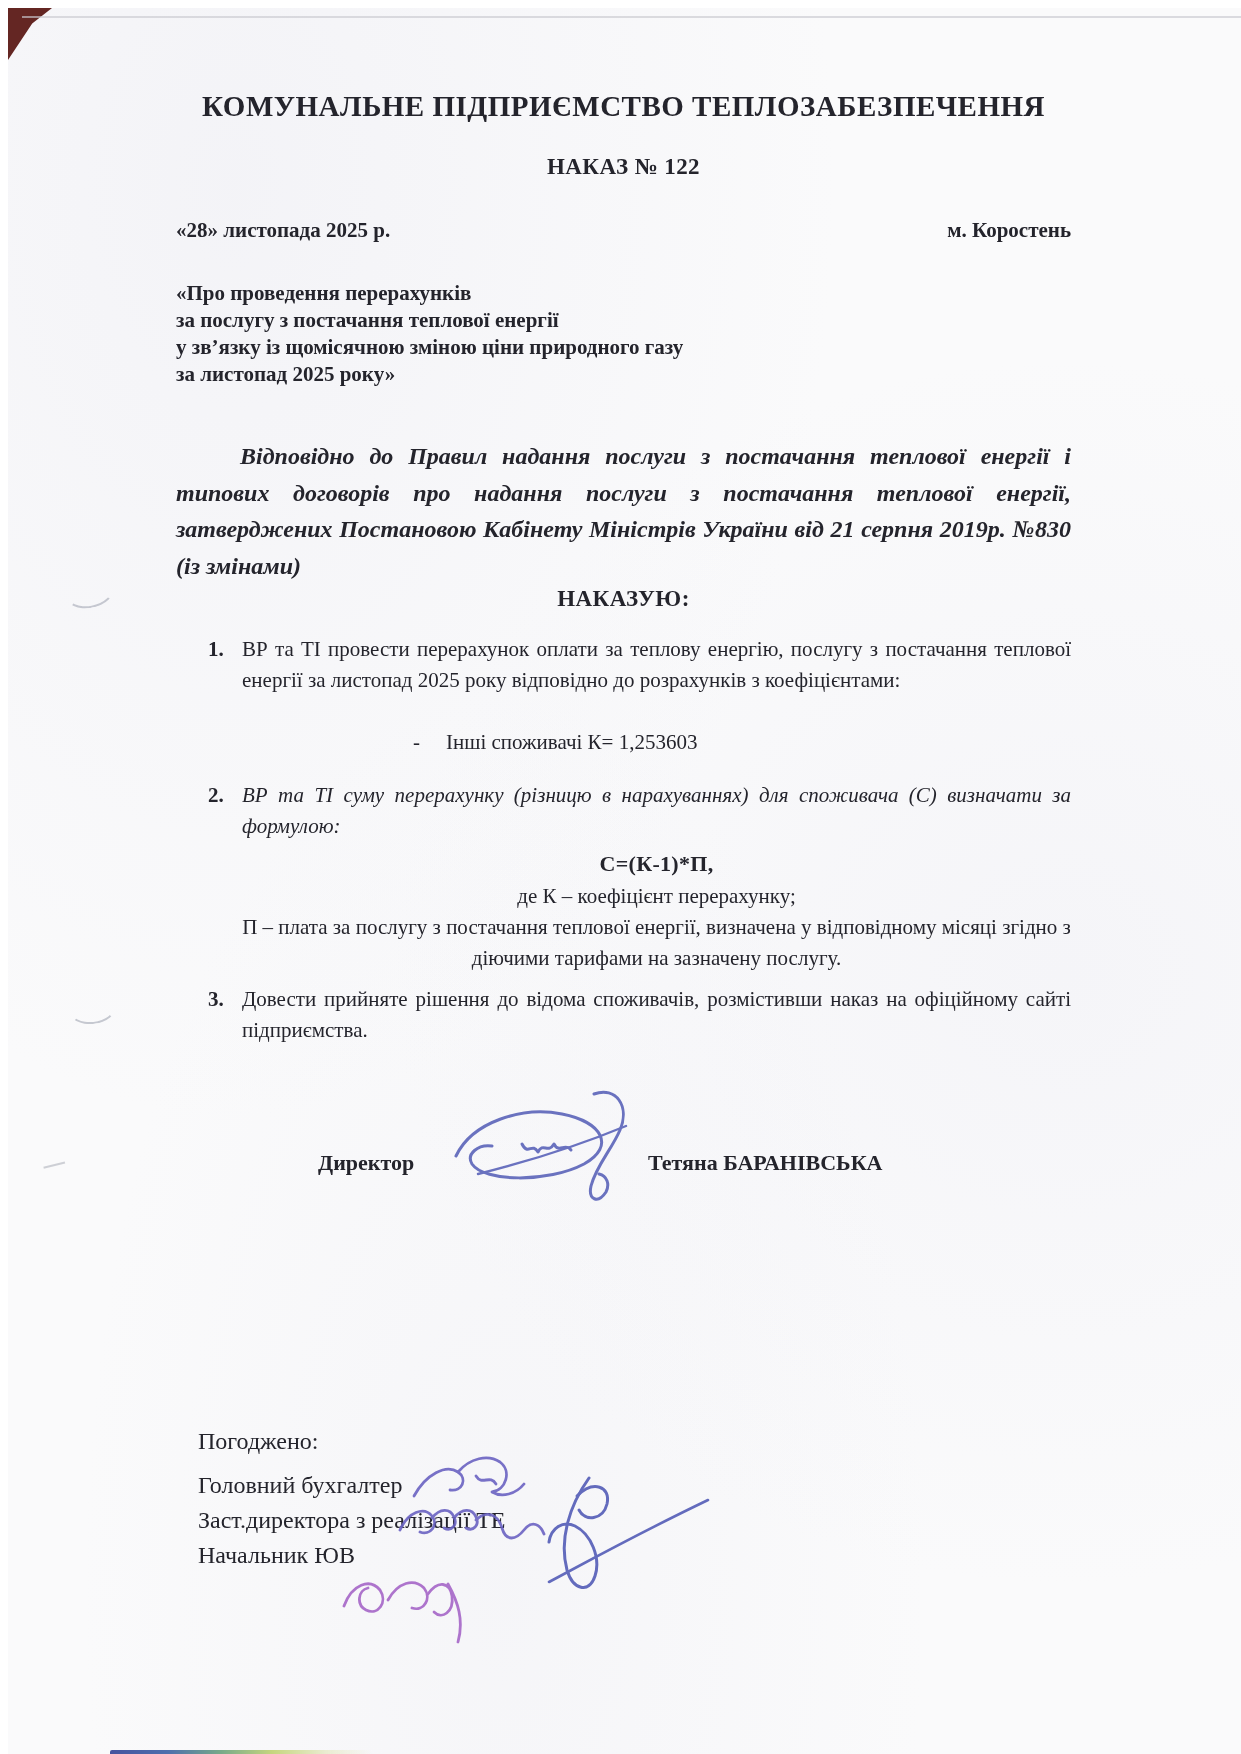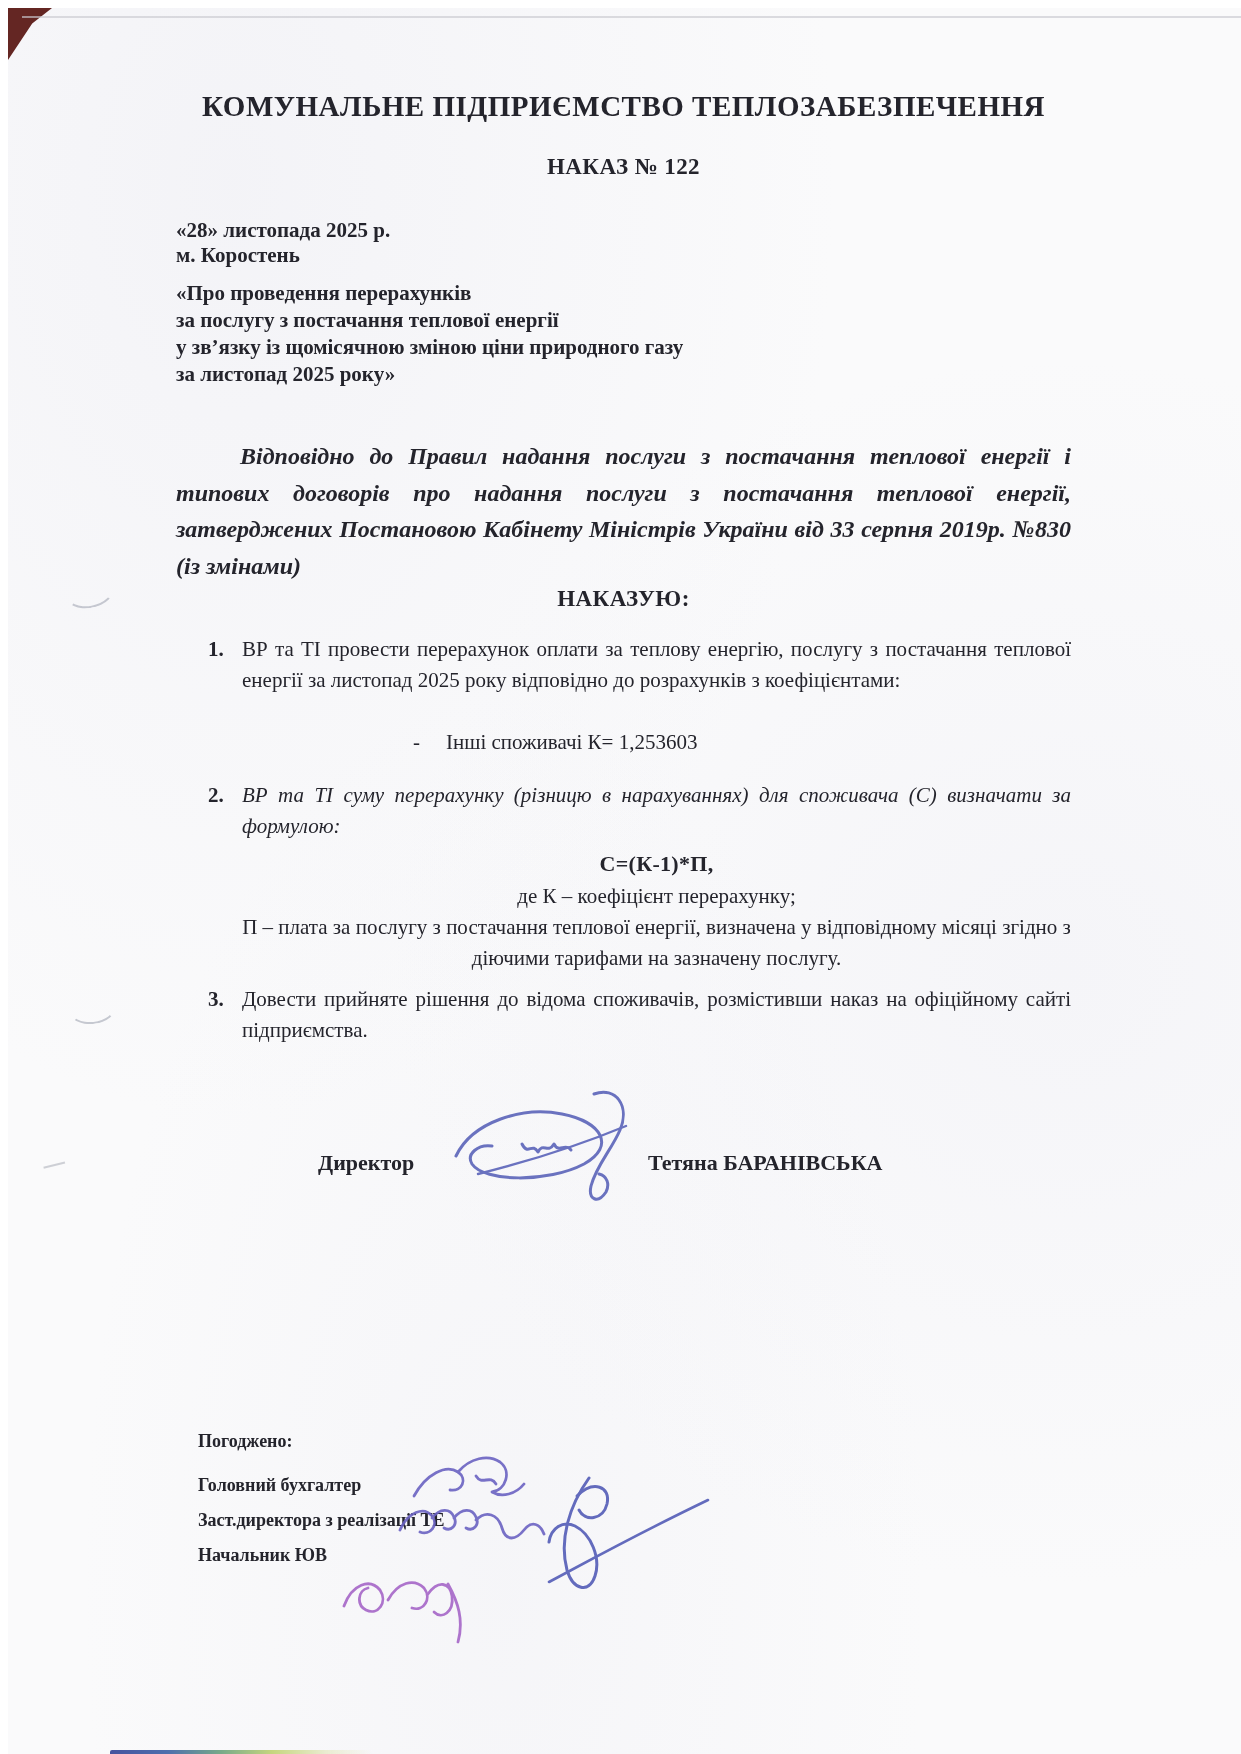--- a/index.html
+++ b/index.html
@@ -14,21 +14,21 @@
       radial-gradient(ellipse at 18% 10%, rgba(228,228,238,.30), transparent 42%),
       radial-gradient(ellipse at 85% 55%, rgba(230,230,240,.25), transparent 45%),
       radial-gradient(ellipse at 40% 90%, rgba(232,232,240,.25), transparent 40%),
       #fafafb;
   }
   .abs{position:absolute;left:168px;right:178px;}
   
   .org-name{font-size:29px;font-weight:bold;text-align:center;letter-spacing:.5px;}
   .order-no{font-size:23px;font-weight:bold;text-align:center;letter-spacing:.4px;}
   
-  .date-row{display:flex;justify-content:space-between;font-size:21px;font-weight:bold;flex-direction:column;}
+  .date-row{display:flex;justify-content:space-between;font-size:21px;font-weight:bold;}
   
   .subject div{font-size:21px;font-weight:bold;line-height:27px;}
   
   .preamble{
     font-size:24px;font-weight:bold;font-style:italic;
     line-height:36.5px;text-align:justify;text-indent:64px;
   }
   .resolution{font-size:23px;font-weight:bold;text-align:center;letter-spacing:.4px;}
   
   .item{position:absolute;left:200px;right:178px;display:flex;font-size:21px;line-height:31px;}
@@ -39,21 +39,21 @@
   .bullet-dash{display:inline-block;margin-right:26px;}
   .formula{text-align:center;font-size:22px;font-weight:bold;margin:6px 0 2px 0;letter-spacing:.3px;}
   .defline{text-align:center;}
   
   .signoff{position:absolute;left:168px;right:178px;height:40px;font-size:22px;font-weight:bold;}
   .signoff .title{position:absolute;left:142px;top:0;}
   .signoff .name{position:absolute;left:472px;top:0;}
   .sig{position:absolute;pointer-events:none;}
   .sig path{fill:none;stroke-linecap:round;stroke-linejoin:round;}
   
-  .approval{position:absolute;left:190px;top:1416px;font-size:18px;line-height:35px;font-weight:bold;}
+  .approval{position:absolute;left:190px;top:1416px;font-size:24px;line-height:35px;}
   .approval .heading{margin-bottom:9px;}
   
   .corner-mark{
     position:absolute;left:0;top:0;width:44px;height:52px;
     background:#571310;
     clip-path:polygon(0 0,100% 0,55% 30%,0 100%);
     opacity:.92;
   }
   .top-edge-line{position:absolute;left:14px;right:0;top:8px;height:2px;background:#c9c9cf;opacity:.65;}
   .arc-mark{position:absolute;border:2px solid transparent;border-bottom-color:#b9bcc6;border-radius:50%;opacity:.8;}
@@ -88,21 +88,21 @@
     <span>м. Коростень</span>
   </div>
 
   <div class="abs subject" style="top:272px">
     <div>«Про проведення перерахунків</div>
     <div>за послугу з постачання теплової енергії</div>
     <div>у зв’язку із щомісячною зміною ціни природного газу</div>
     <div>за листопад 2025 року»</div>
   </div>
 
-  <div class="abs preamble" style="top:430px">Відповідно до Правил надання послуги з постачання теплової енергії і типових договорів про надання послуги з постачання теплової енергії, затверджених Постановою Кабінету Міністрів України від 33 серпня 2019р. №830 (із змінами)</div>
+  <div class="abs preamble" style="top:430px">Відповідно до Правил надання послуги з постачання теплової енергії і типових договорів про надання послуги з постачання теплової енергії, затверджених Постановою Кабінету Міністрів України від 21 серпня 2019р. №830 (із змінами)</div>
 
   <div class="abs resolution" style="top:578px">НАКАЗУЮ:</div>
 
   <div class="item" style="top:626px">
     <span class="item-num">1.</span>
     <span class="item-body"><span>ВР та ТІ провести перерахунок оплати за теплову енергію, послугу з постачання теплової енергії </span><span class="emphasis">за листопад 2025 року</span><span> відповідно до розрахунків з коефіцієнтами:</span></span>
   </div>
 
   <div class="bullet-line" style="top:722px">
     <span class="bullet-dash">-</span><span>Інші споживачі К= 1,253603</span>

